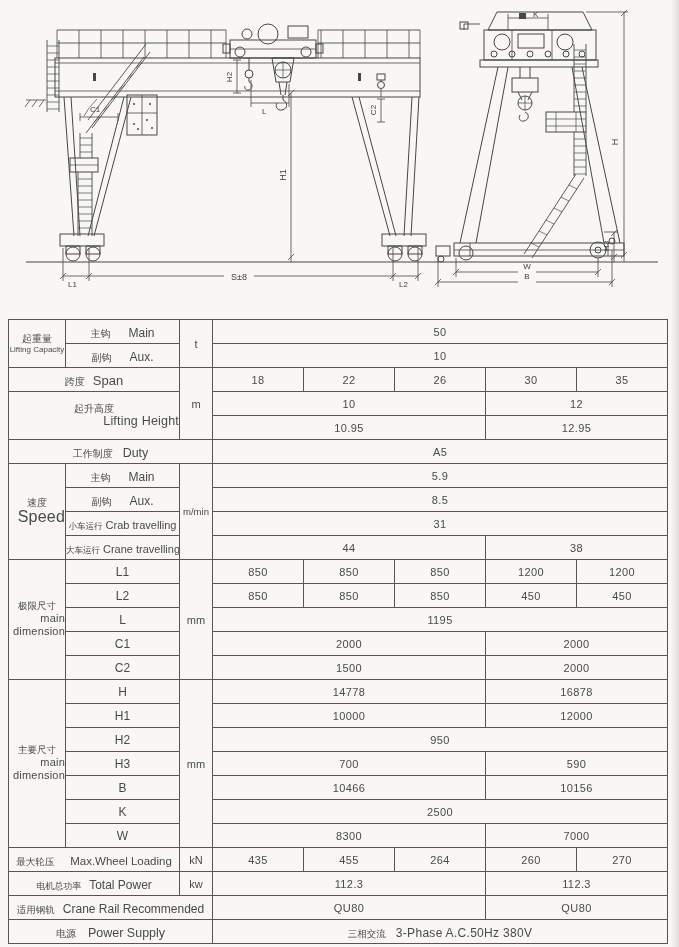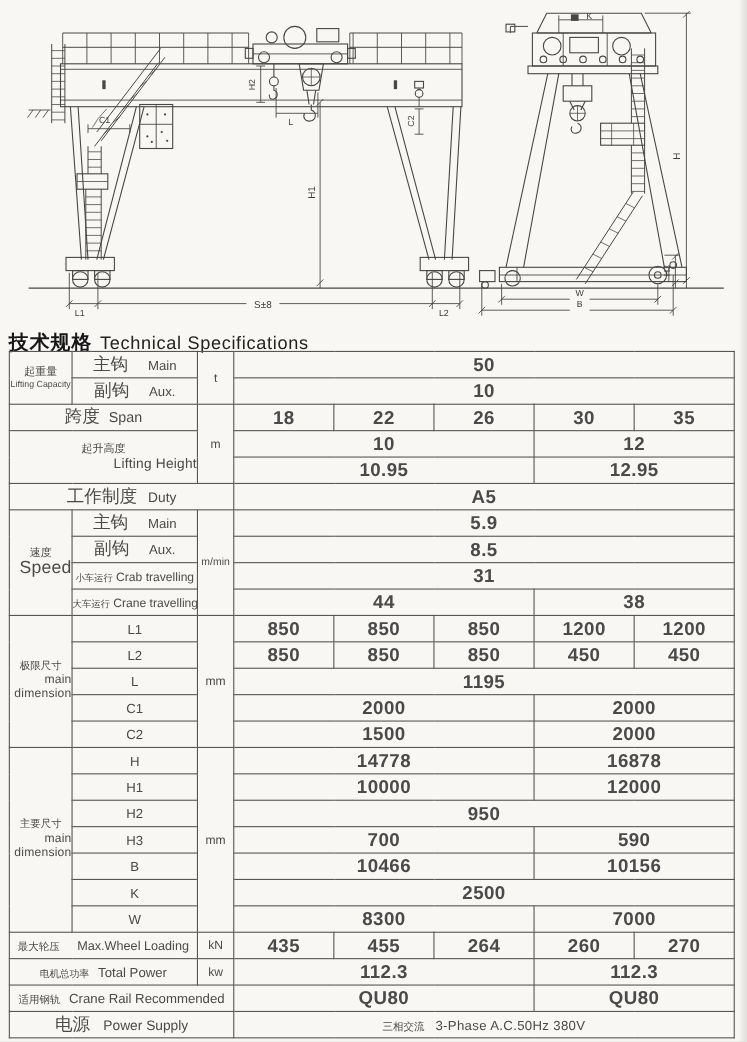--- a/index.html
+++ b/index.html
@@ -10,24 +10,24 @@
   .drawing{position:absolute;left:0;top:0;}
   .drawing text{font-family:"Liberation Sans",sans-serif;fill:#3c3c3c;}
   .title{position:absolute;left:8px;top:288px;margin:0;white-space:nowrap;color:#161616;}
   .title .zh-t{font-size:18px;font-weight:700;letter-spacing:1px;}
   .title .en-t{font-size:16.5px;font-weight:400;margin-left:7px;letter-spacing:0.6px;color:#222;}
 
   table.spec{position:absolute;left:8px;top:319px;width:660px;table-layout:fixed;
         border-collapse:collapse;}
   table.spec td{border:1px solid #565656;height:23px;padding:0;text-align:center;
         vertical-align:middle;white-space:nowrap;overflow:hidden;color:#4a4a4a;}
-  .v{font-size:17px;letter-spacing:0.4px;color:#4e4e4e;font-weight:bold;}
+  .v{font-size:11px;letter-spacing:0.4px;color:#4e4e4e;}
   .unit{font-size:11px;}
   .unit-small{font-size:9.5px;}
-  .zh{font-size:16px;}
+  .zh{font-size:10px;}
   .en{font-size:12px;}
   .stack div{line-height:1.15;}
   .stack .l-zh{font-size:10px;}
   .stack .l-en{font-size:11px;letter-spacing:0.2px;text-align:right;}
   .stack .l-en-sm{font-size:8px;letter-spacing:0;}
   .pair{text-align:left;padding-left:14px;}
   .pair .en{margin-left:18px;}
   .pair-tight{text-align:left;padding-left:3px;}
   .pair-tight .zh{font-size:8.5px;}
   .pair-tight .en{font-size:11px;margin-left:3px;letter-spacing:0;}
@@ -211,23 +211,20 @@
     </g>
     <g font-size="8">
       <text x="533" y="17">K</text>
       <text transform="rotate(-90 618 142)" x="618" y="142" text-anchor="middle" font-size="9">H</text>
       <text transform="rotate(-90 609 246)" x="609" y="246" text-anchor="middle">H3</text>
       <text x="527" y="269" text-anchor="middle">W</text>
       <text x="527" y="279" text-anchor="middle">B</text>
     </g>
   </svg>
 
-  <h1 class="title">
-    <span class="zh-t">技术规格</span><span class="en-t">Technical Specifications</span>
-  </h1>
 
   <table class="spec">
     <colgroup>
       <col style="width:57px">
         <col style="width:114px">
         <col style="width:33px">
       <col style="width:91px">
         <col style="width:91px">
         <col style="width:91px">
         <col style="width:91px">

